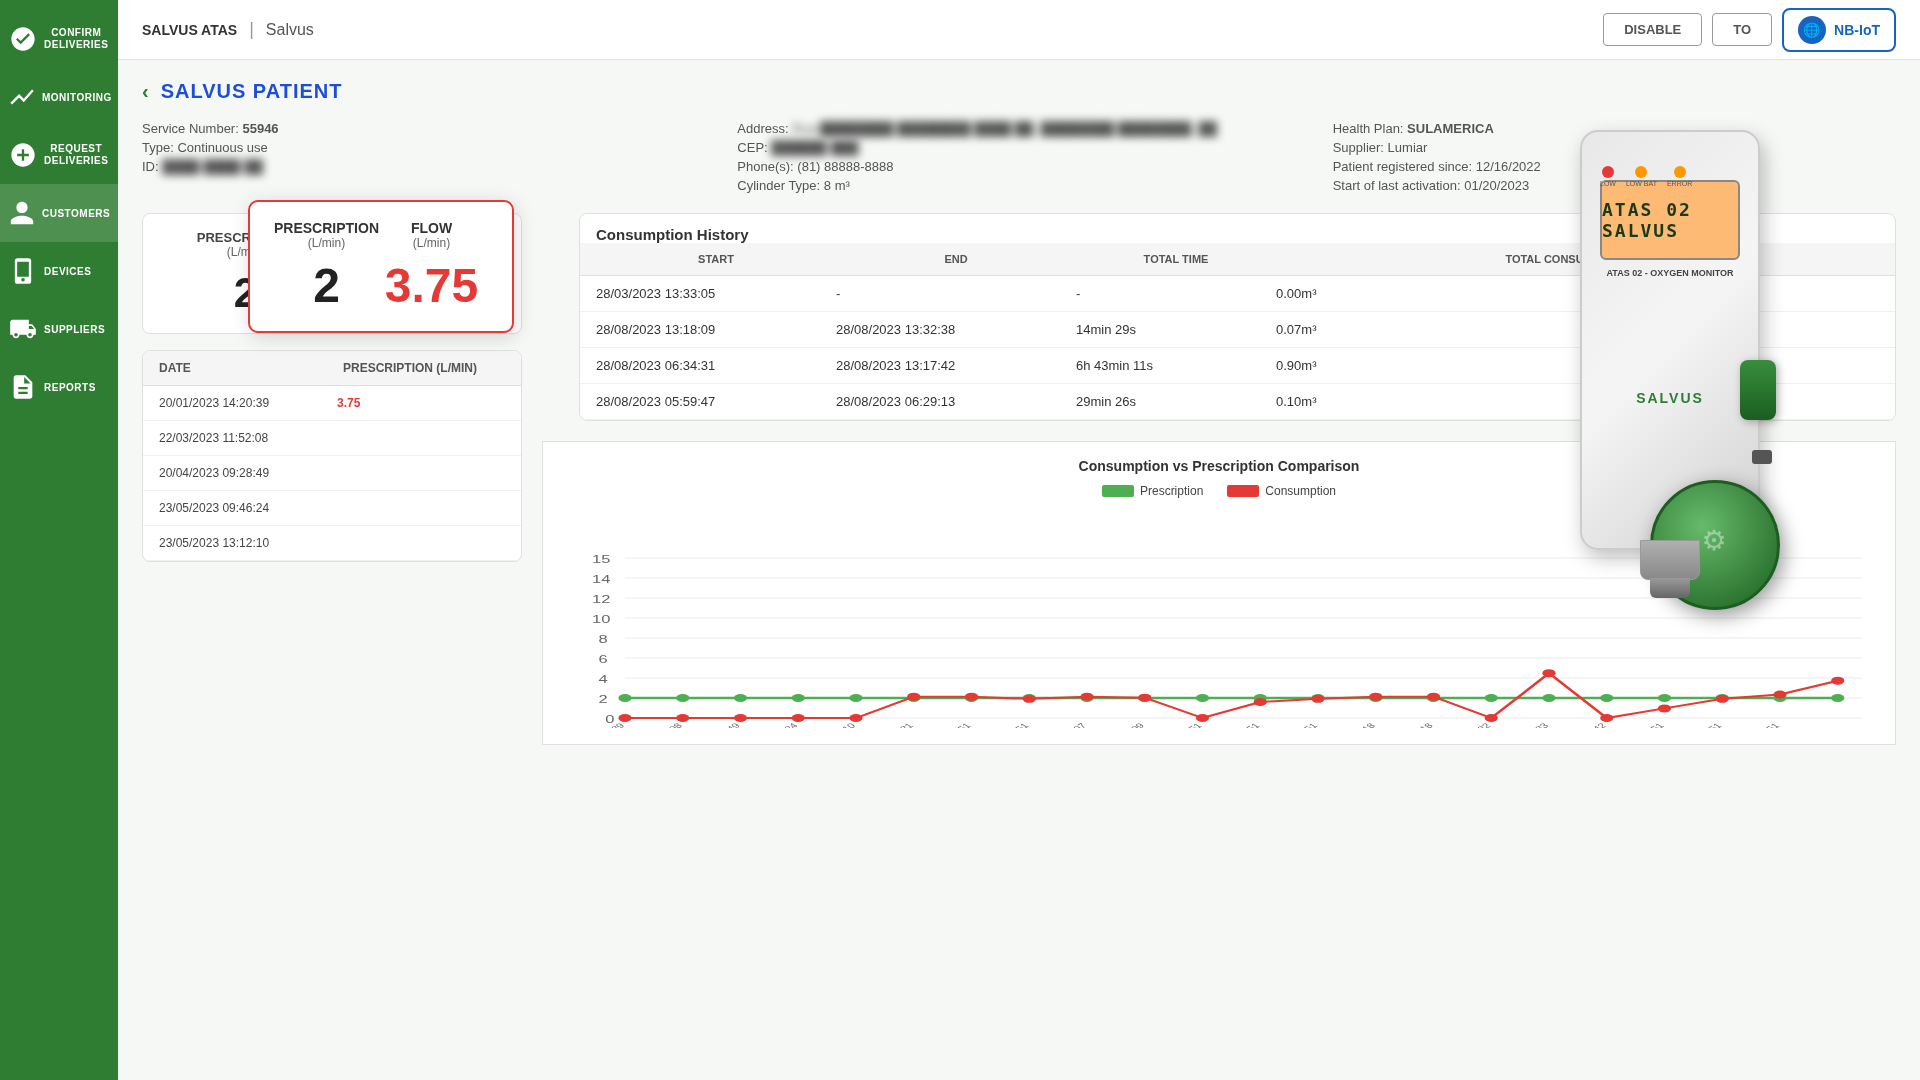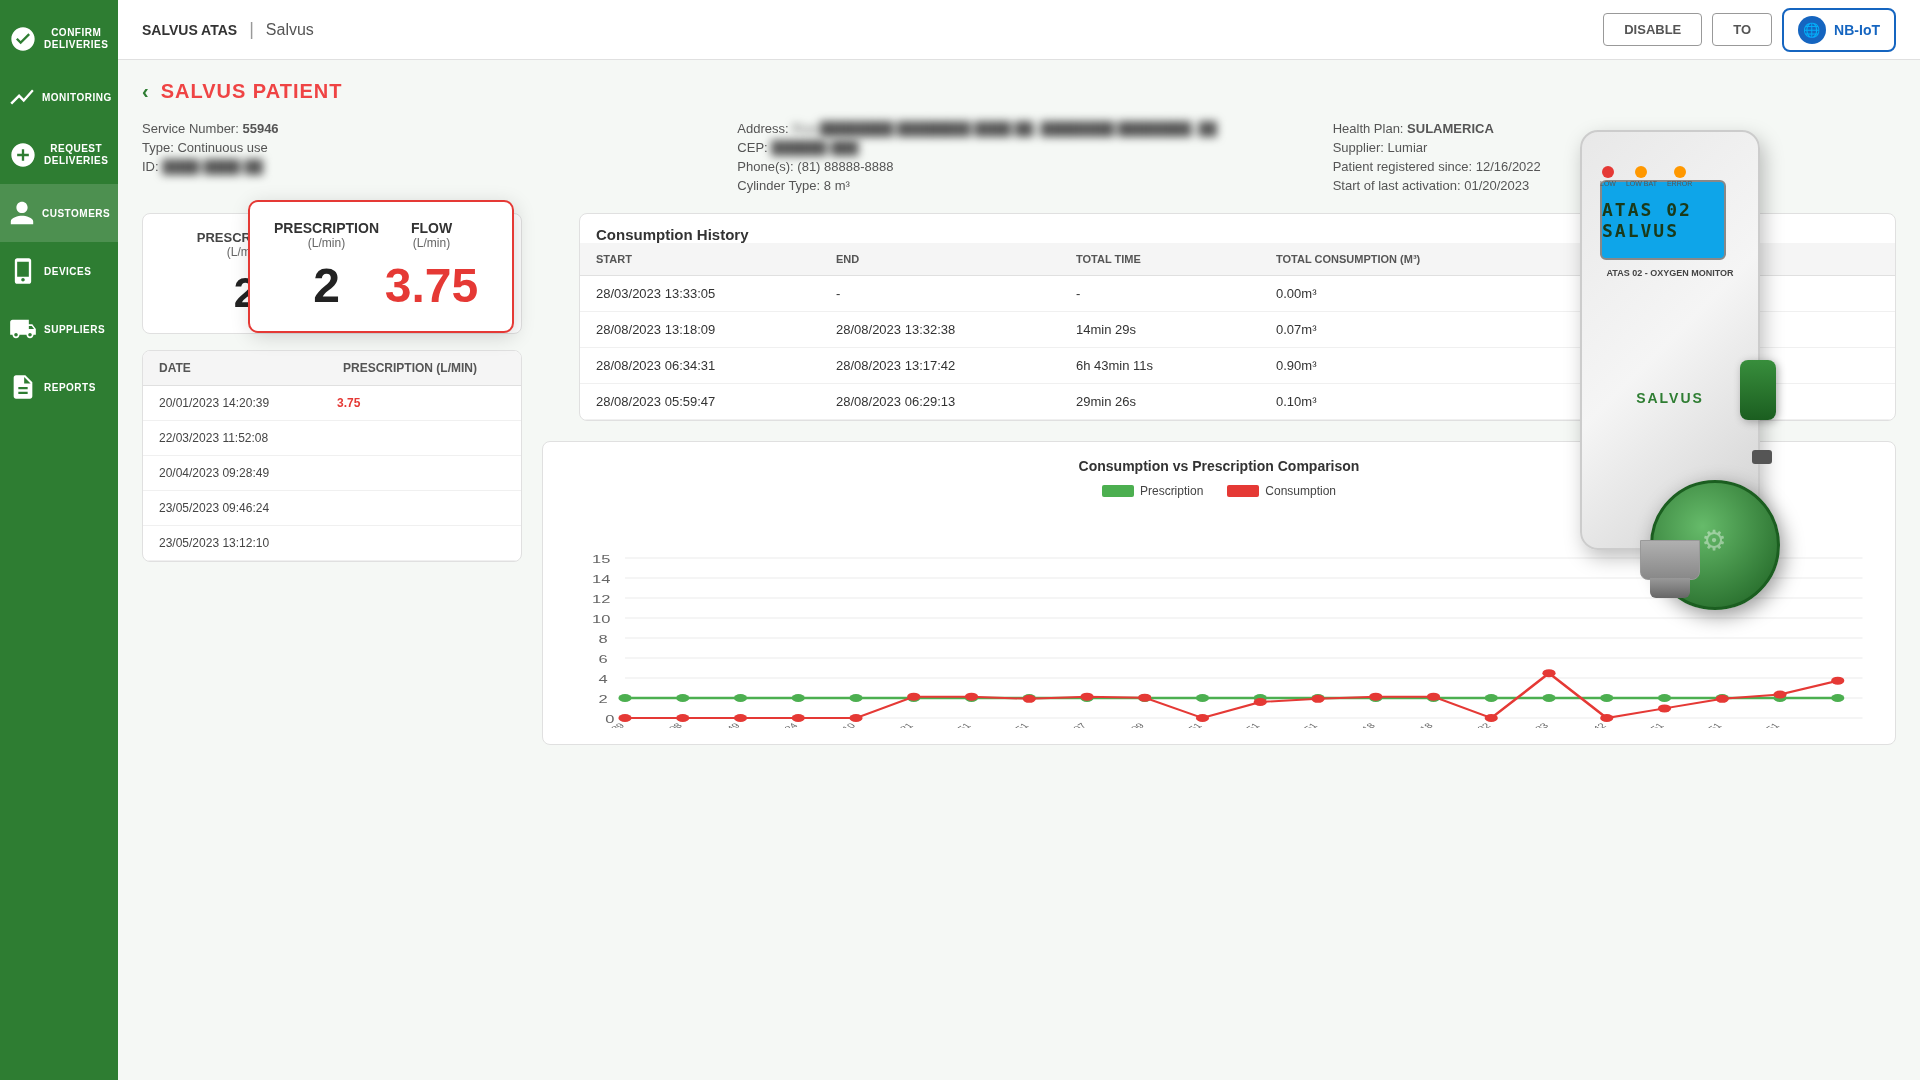--- a/index.html
+++ b/index.html
@@ -154,21 +154,21 @@
     }
     .back-arrow {
       color: #2e7d32;
       font-size: 20px;
       cursor: pointer;
       font-weight: 700;
     }
     .patient-title {
       font-size: 20px;
       font-weight: 700;
-      color: #ef4444;
+      color: #1d4ed8;
       text-transform: uppercase;
       letter-spacing: 1px;
     }
 
     
     .patient-info {
       display: grid;
       grid-template-columns: 1fr 1fr 1fr;
       gap: 32px;
       margin-bottom: 20px;
@@ -271,41 +271,42 @@
       border: 1px solid #e0e0e0;
       overflow: hidden;
       margin-left: 37px;
     }
     .table-header-row {
       background: #f5f5f5;
       display: grid;
       grid-template-columns: 240px 240px 200px 1fr;
       padding: 10px 16px;
       border-bottom: 1px solid #e0e0e0;
+      text-align: center;
     }
     .th { font-size: 11px; font-weight: 700; color: #555; text-transform: uppercase; }
     .table-data-row {
       display: grid;
       grid-template-columns: 240px 240px 200px 1fr;
       padding: 10px 16px;
       border-bottom: 1px solid #f0f0f0;
       font-size: 13px;
       color: #333;
     }
     .section-title {
       font-size: 15px;
       font-weight: 600;
       color: #333;
       padding: 12px 16px 0 16px;
     }
 
     
     .chart-section {
       background: #fff;
-      border-radius: 8px;
+      border-radius: 0;
       border: 1px solid #e0e0e0;
       padding: 16px;
     }
     .chart-title {
       font-size: 14px;
       font-weight: 600;
       color: #333;
       margin-bottom: 10px;
       text-align: center;
     }
@@ -736,21 +737,21 @@
       <div class="fp-val-left">2</div>
       <div class="fp-val-right">3.75</div>
     </div>
   </div>
 
   <div class="device-img">
     <div style="position:relative;width:300px;height:700px;">
 
       <div style="position:absolute;top:80px;left:30px;width:180px;height:420px;background:linear-gradient(135deg,#e8e8e8,#f5f5f5,#d0d0d0);border-radius:18px;box-shadow:4px 8px 20px rgba(0,0,0,0.25);border:2px solid #ccc;"></div>
 
-      <div style="position:absolute;top:130px;left:50px;width:126px;height:80px;background:#0ea5e9;border-radius:6px;border:2px solid #888;display:flex;align-items:center;justify-content:center;font-family:monospace;font-size:18px;font-weight:700;color:#1a3a1a;letter-spacing:2px;">ATAS 02 SALVUS</div>
+      <div style="position:absolute;top:130px;left:50px;width:140px;height:80px;background:#fdba74;border-radius:6px;border:2px solid #888;display:flex;align-items:center;justify-content:center;font-family:monospace;font-size:18px;font-weight:700;color:#1a3a1a;letter-spacing:2px;">ATAS 02 SALVUS</div>
 
       <div style="position:absolute;top:116px;left:50px;display:flex;gap:10px;">
         <div style="display:flex;flex-direction:column;align-items:center;gap:2px;">
           <div style="width:12px;height:12px;background:#e53935;border-radius:50%;"></div>
           <span style="font-size:7px;color:#555;">LOW</span>
         </div>
         <div style="display:flex;flex-direction:column;align-items:center;gap:2px;">
           <div style="width:12px;height:12px;background:#ff9800;border-radius:50%;"></div>
           <span style="font-size:7px;color:#555;">LOW BAT</span>
         </div>

